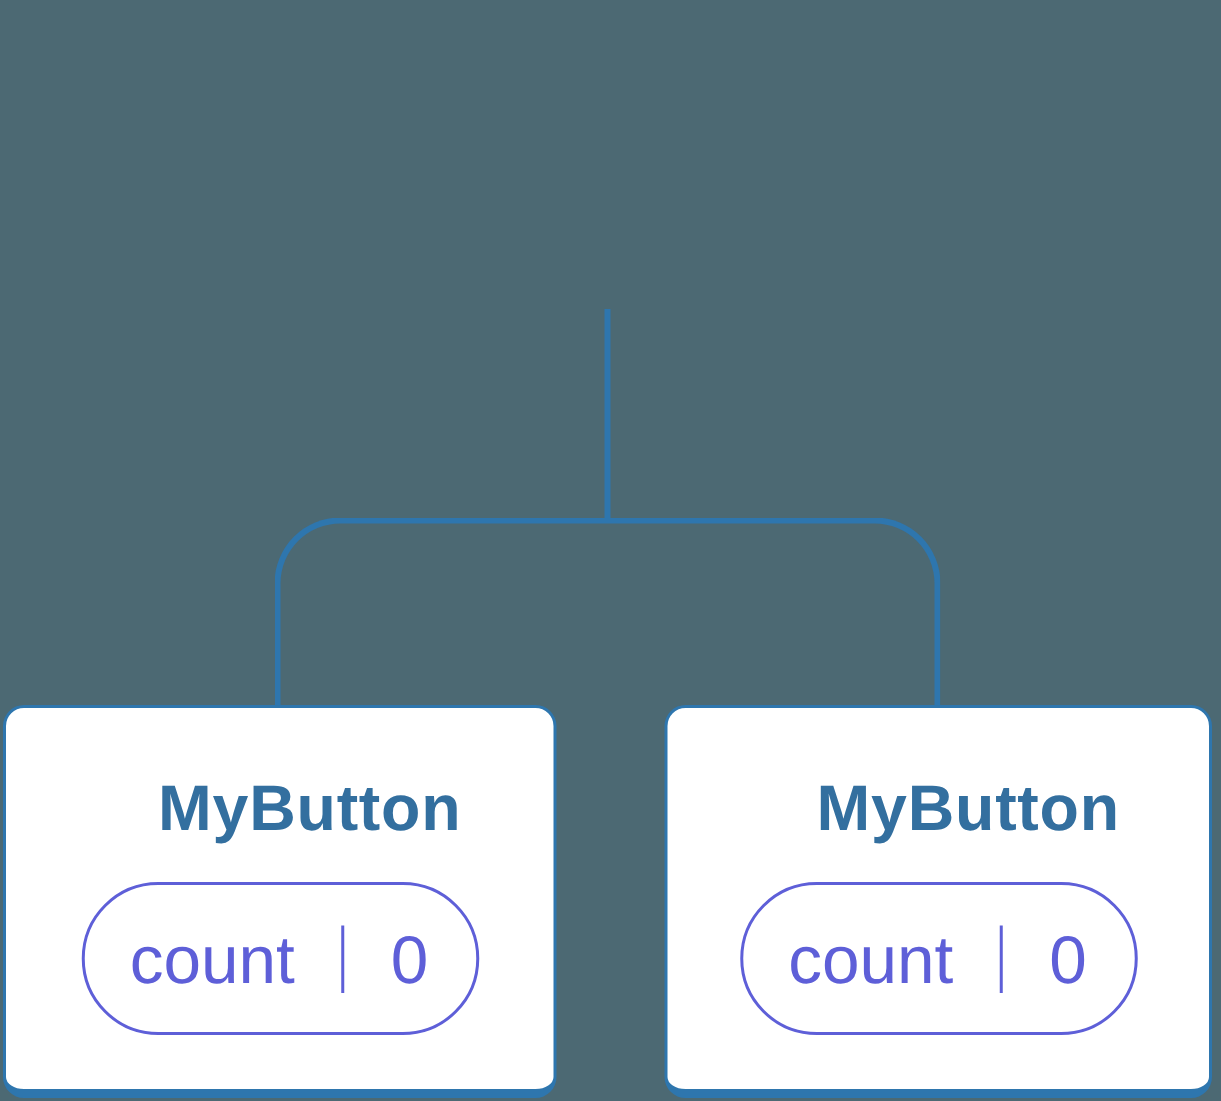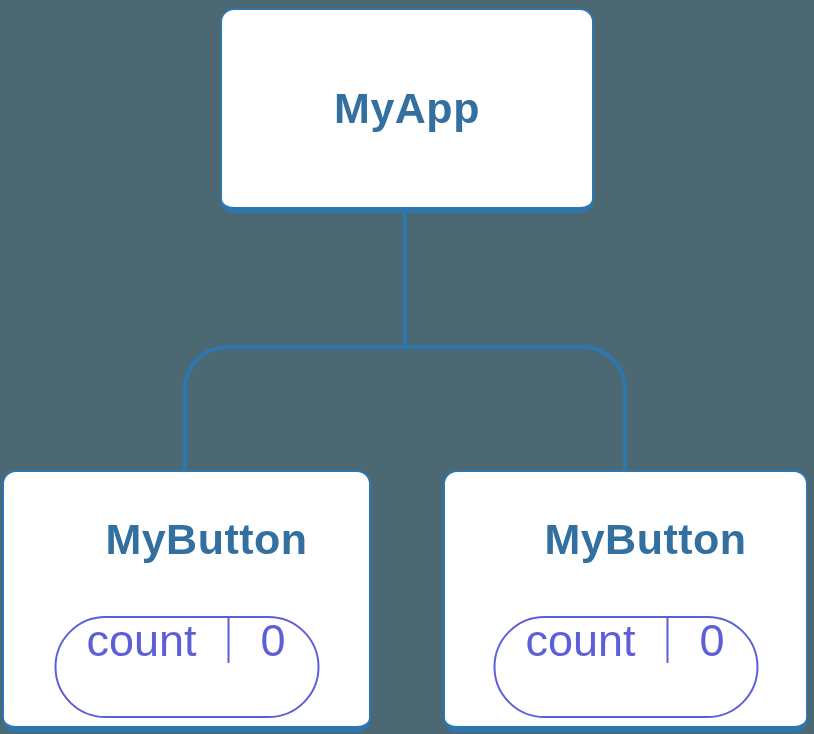--- a/index.html
+++ b/index.html
@@ -87,23 +87,22 @@
   .pill {
     position: absolute;
     top: 116px;
     left: 50%;
     transform: translateX(-50%);
     width: 265px;
     height: 102px;
     border: 2px solid var(--state-purple);
     border-radius: 51px;
     display: flex;
-    align-items: flex-start;
+    align-items: center;
     background: var(--box-fill);
-    margin-top: 28px;
   }
   .pill-label {
     width: 173px;
     border-right: 2px solid var(--state-purple);
     display: flex;
     align-items: center;
     justify-content: center;
     color: var(--state-purple);
     font-size: 45px;
     line-height: 1;
@@ -119,23 +118,20 @@
   }
 </style>
 </head>
 <body>
 
 <div class="canvas">
 
   <div class="connector-stem"></div>
   <div class="connector-rail"></div>
 
-  <div class="box box-root">
-    <div class="box-title">MyApp</div>
-  </div>
 
   <div class="box box-child-left">
     <div class="box-title child-title">MyButton</div>
     <div class="pill">
       <div class="pill-label">count</div>
       <div class="pill-value">0</div>
     </div>
   </div>
 
   <div class="box box-child-right">

